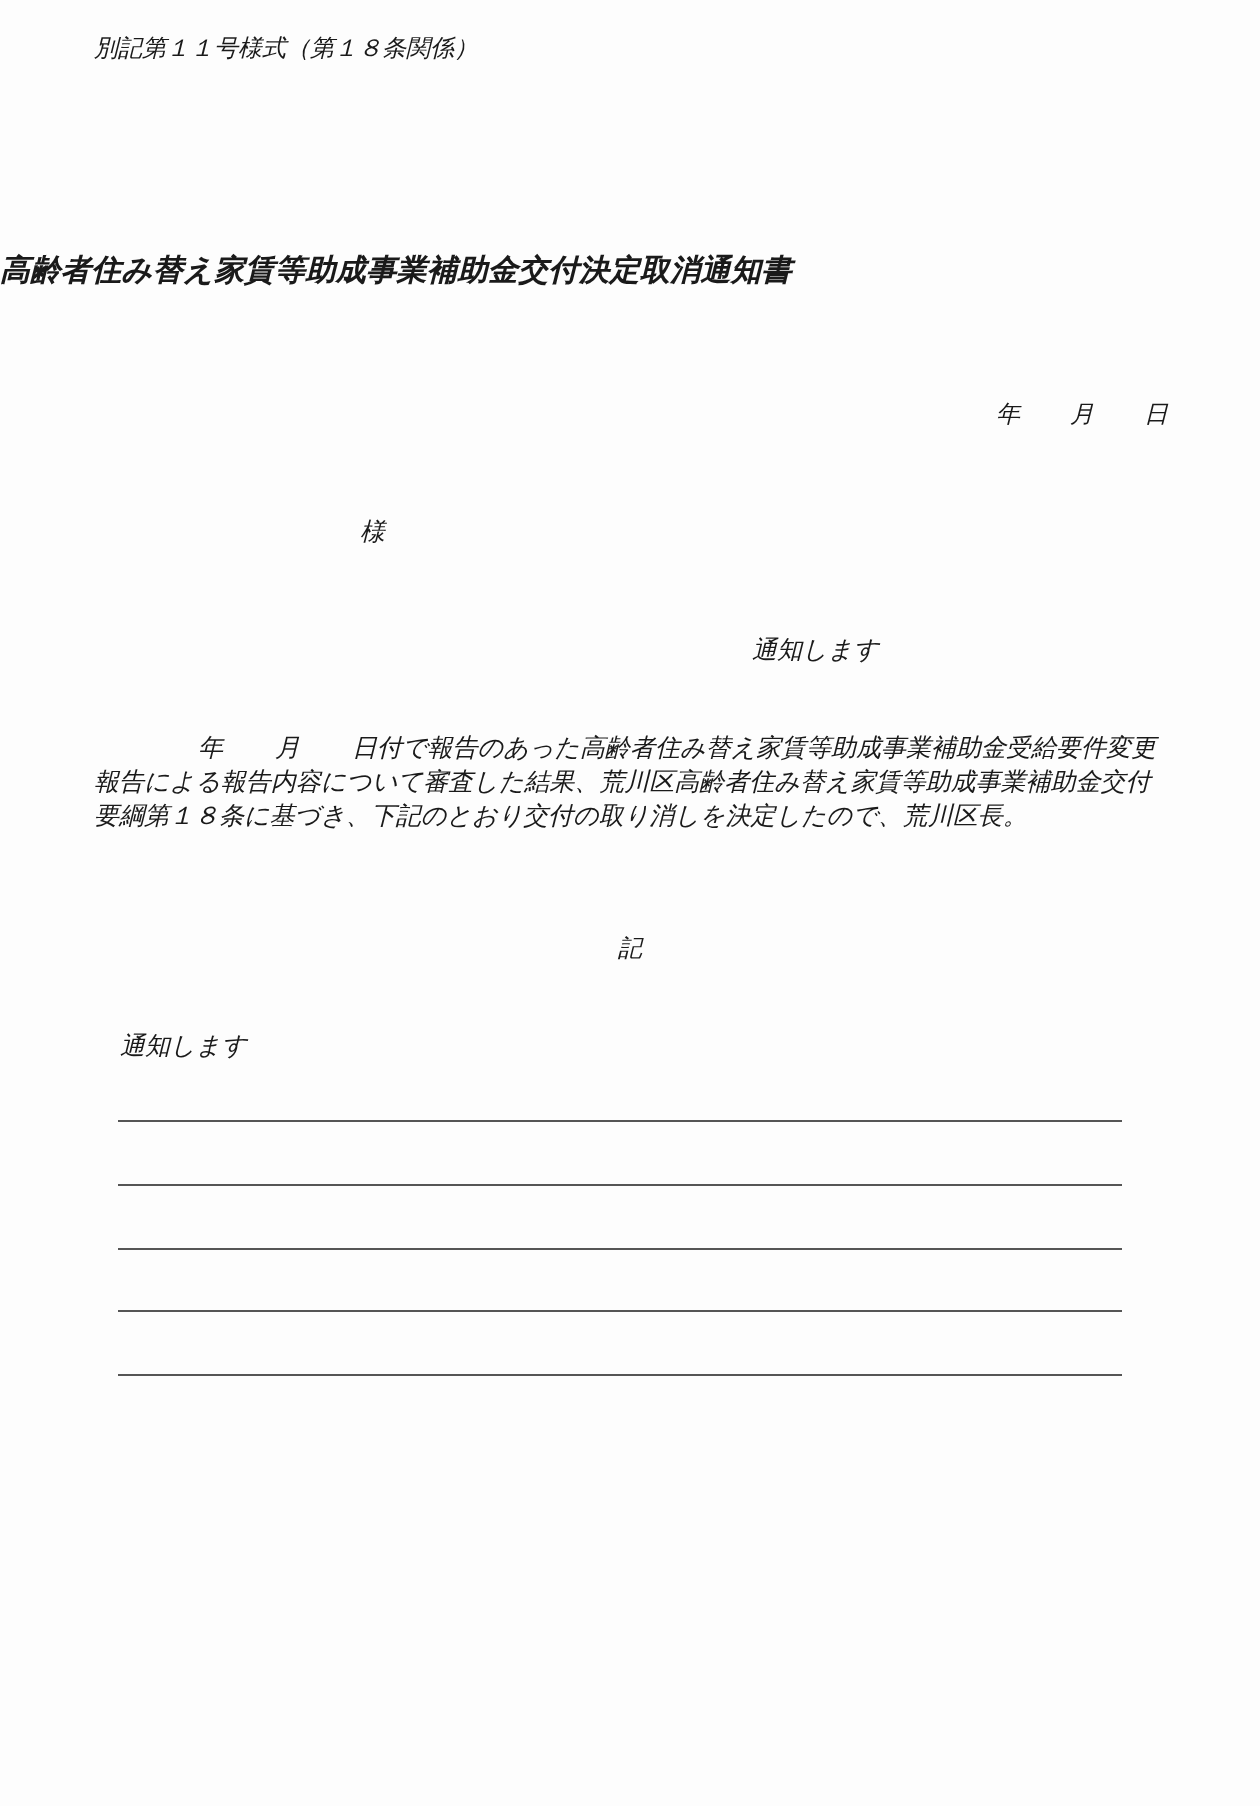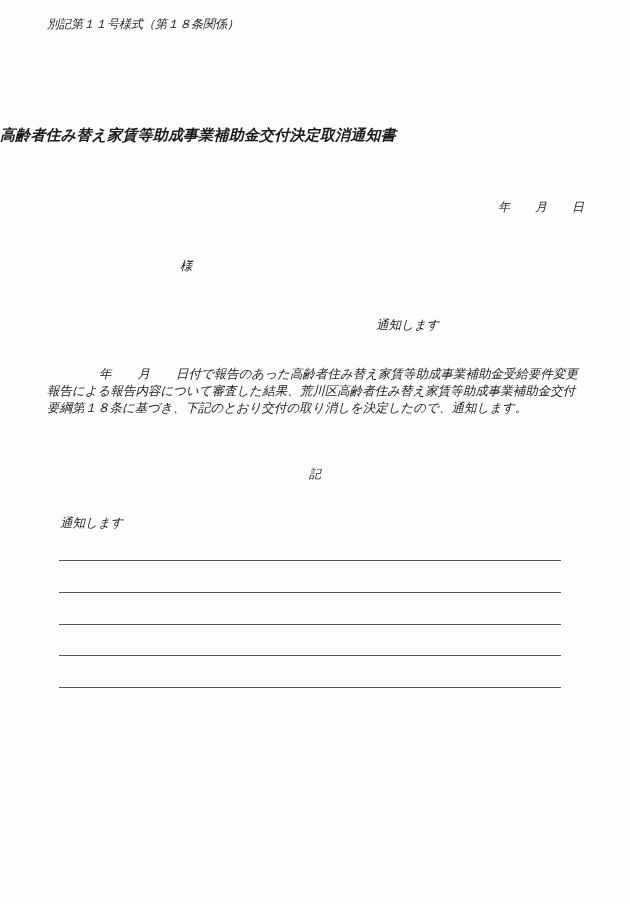--- a/index.html
+++ b/index.html
@@ -29,21 +29,21 @@
 <div class="abs title">高齢者住み替え家賃等助成事業補助金交付決定取消通知書</div>
 
 <div class="abs date">
   <span class="g1">年</span><span class="g2">月</span><span>日</span>
 </div>
 
 <div class="abs addressee">様</div>
 
 <div class="abs sender">通知します</div>
 
-<div class="abs body"><span class="indent"></span><span>年</span><span class="gap"></span><span>月</span><span class="gap"></span><span>日付で報告のあった高齢者住み替え家賃等助成事業補助金受給要件変更報告による報告内容について審査した結果、荒川区高齢者住み替え家賃等助成事業補助金交付要綱第１８条に基づき、下記のとおり交付の取り消しを決定したので、通知します。</span></div>
+<div class="abs body"><span class="indent"></span><span>年</span><span class="gap"></span><span>月</span><span class="gap"></span><span>日付で報告のあった高齢者住み替え家賃等助成事業補助金受給要件変更報告による報告内容について審査した結果、荒川区高齢者住み替え家賃等助成事業補助金交付要綱第１８条に基づき、下記のとおり交付の取り消しを決定したので、荒川区長。</span></div>
 
 <div class="abs ki">記</div>
 
 <div class="abs reason-label">通知します</div>
 
 <div class="line" style="top:560px"></div>
 <div class="line" style="top:592px"></div>
 <div class="line" style="top:624px"></div>
 <div class="line" style="top:655px"></div>
 <div class="line" style="top:687px"></div>

